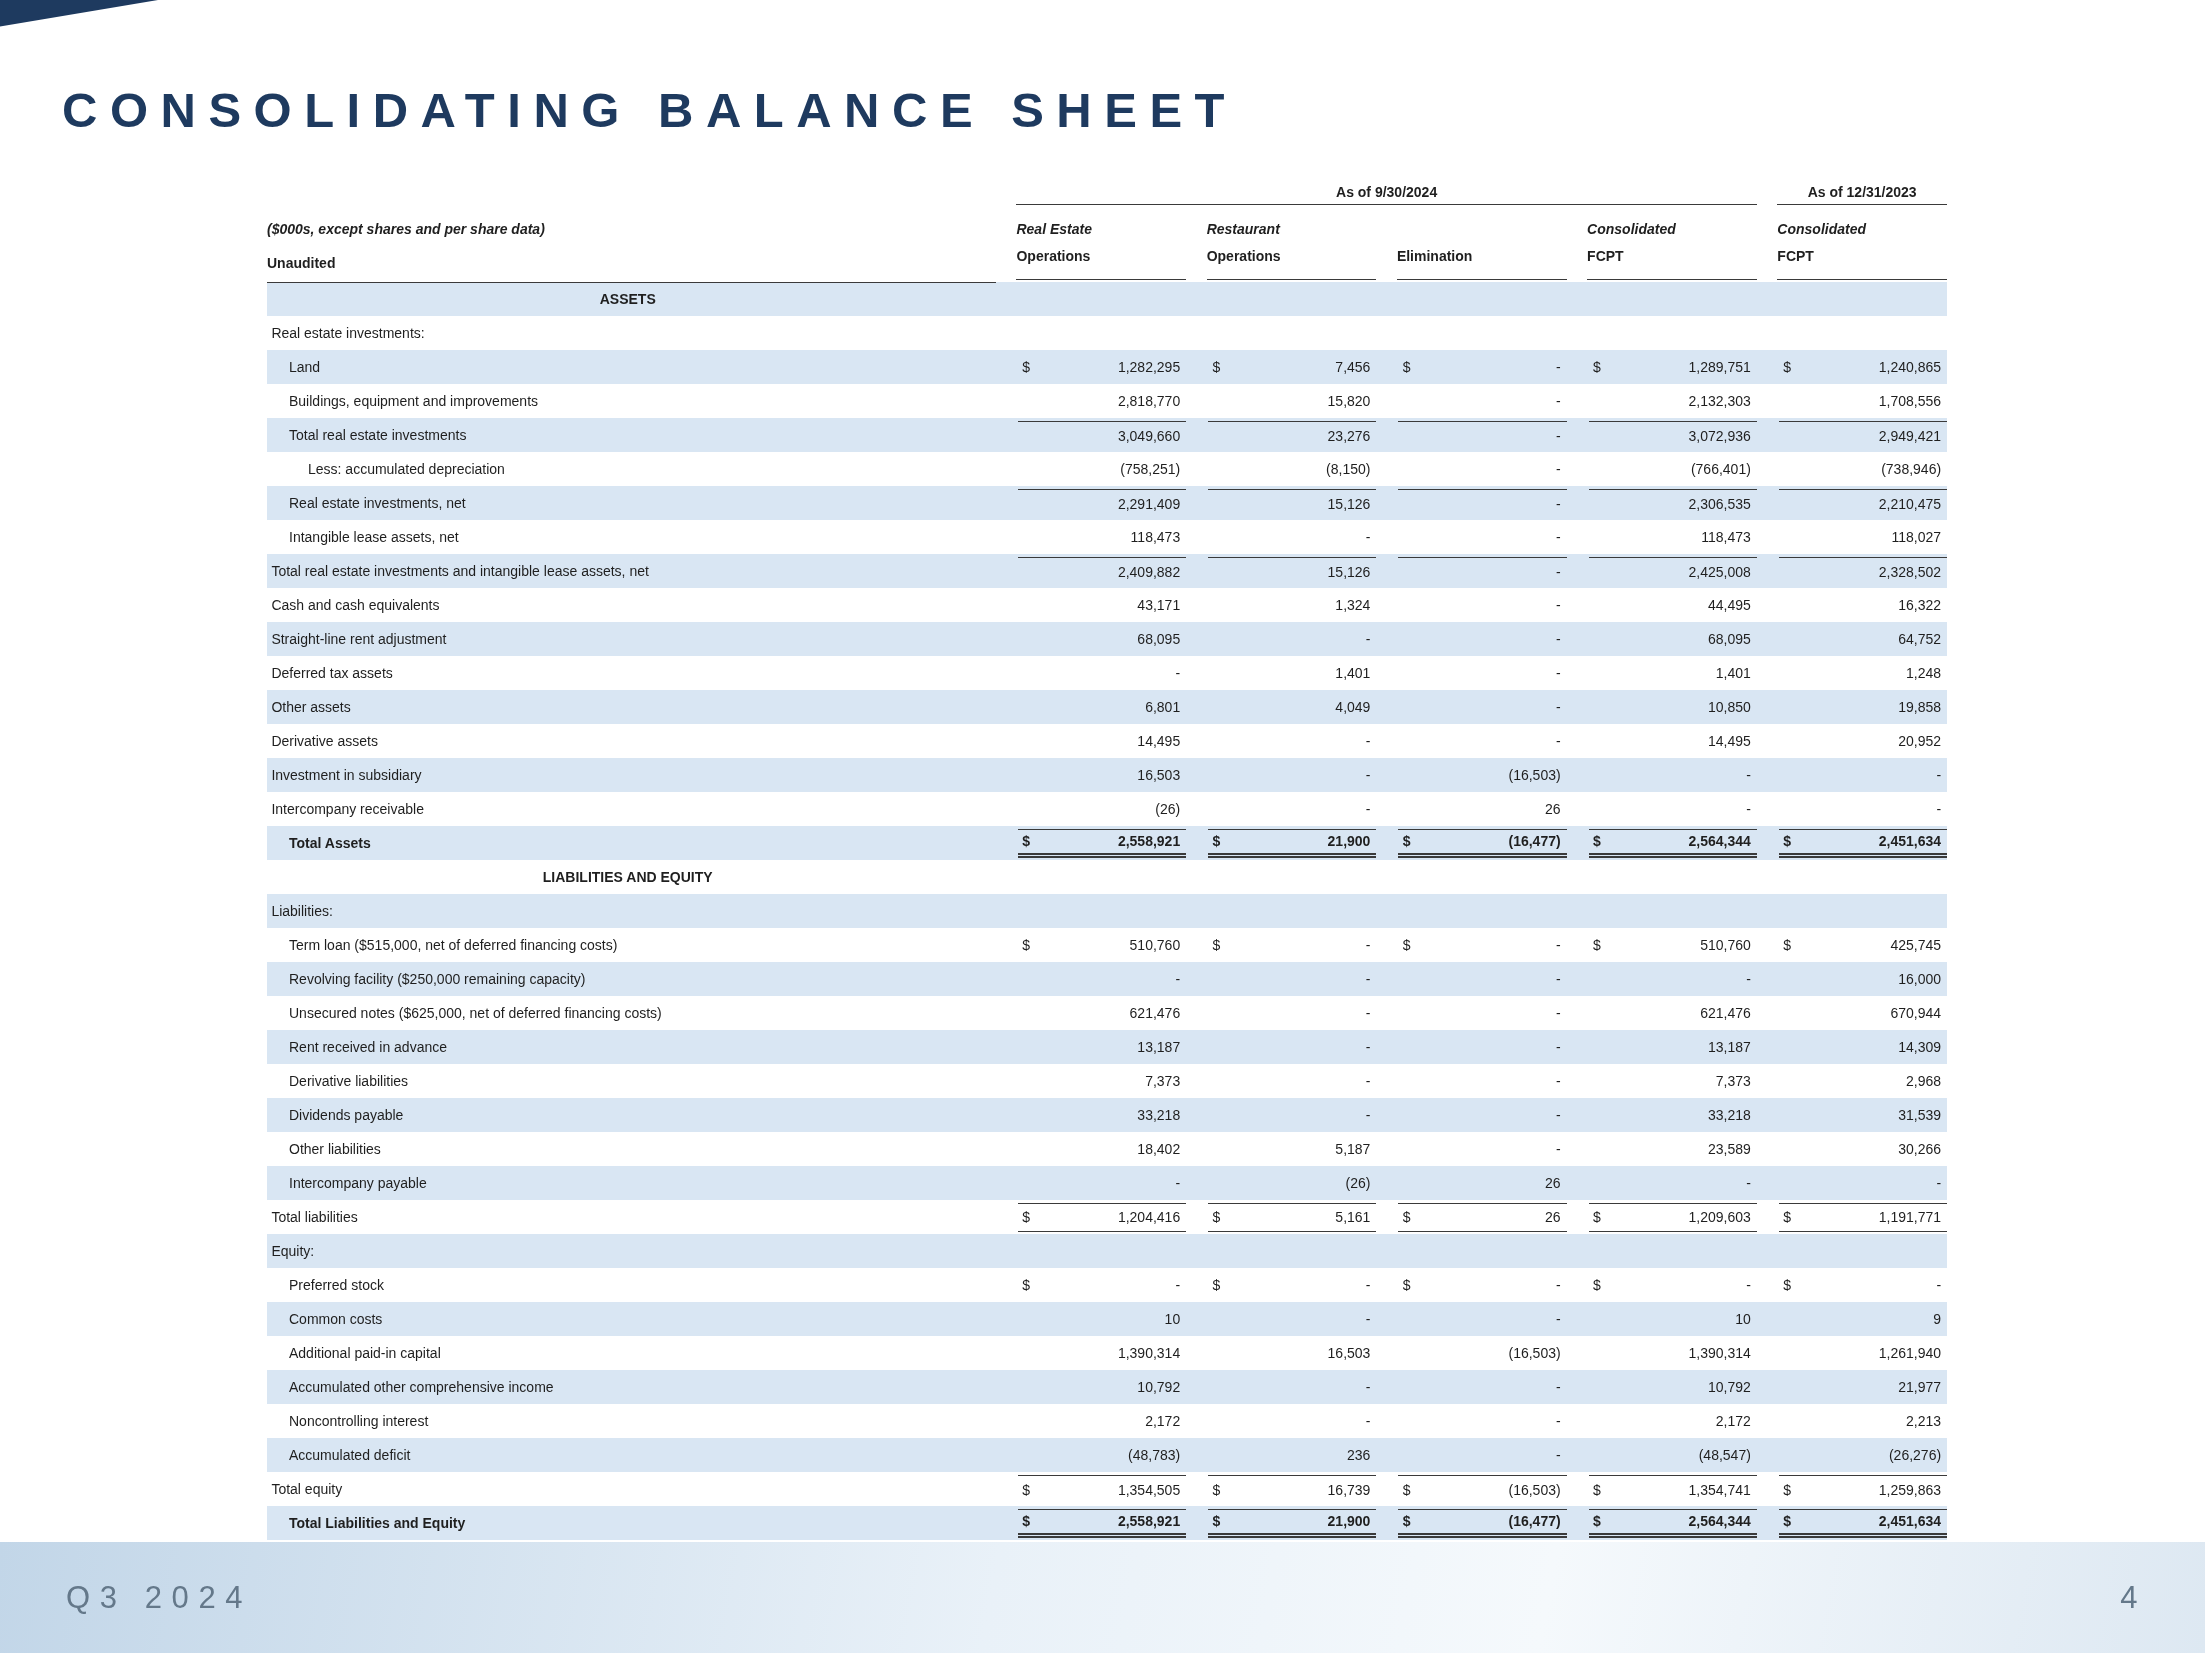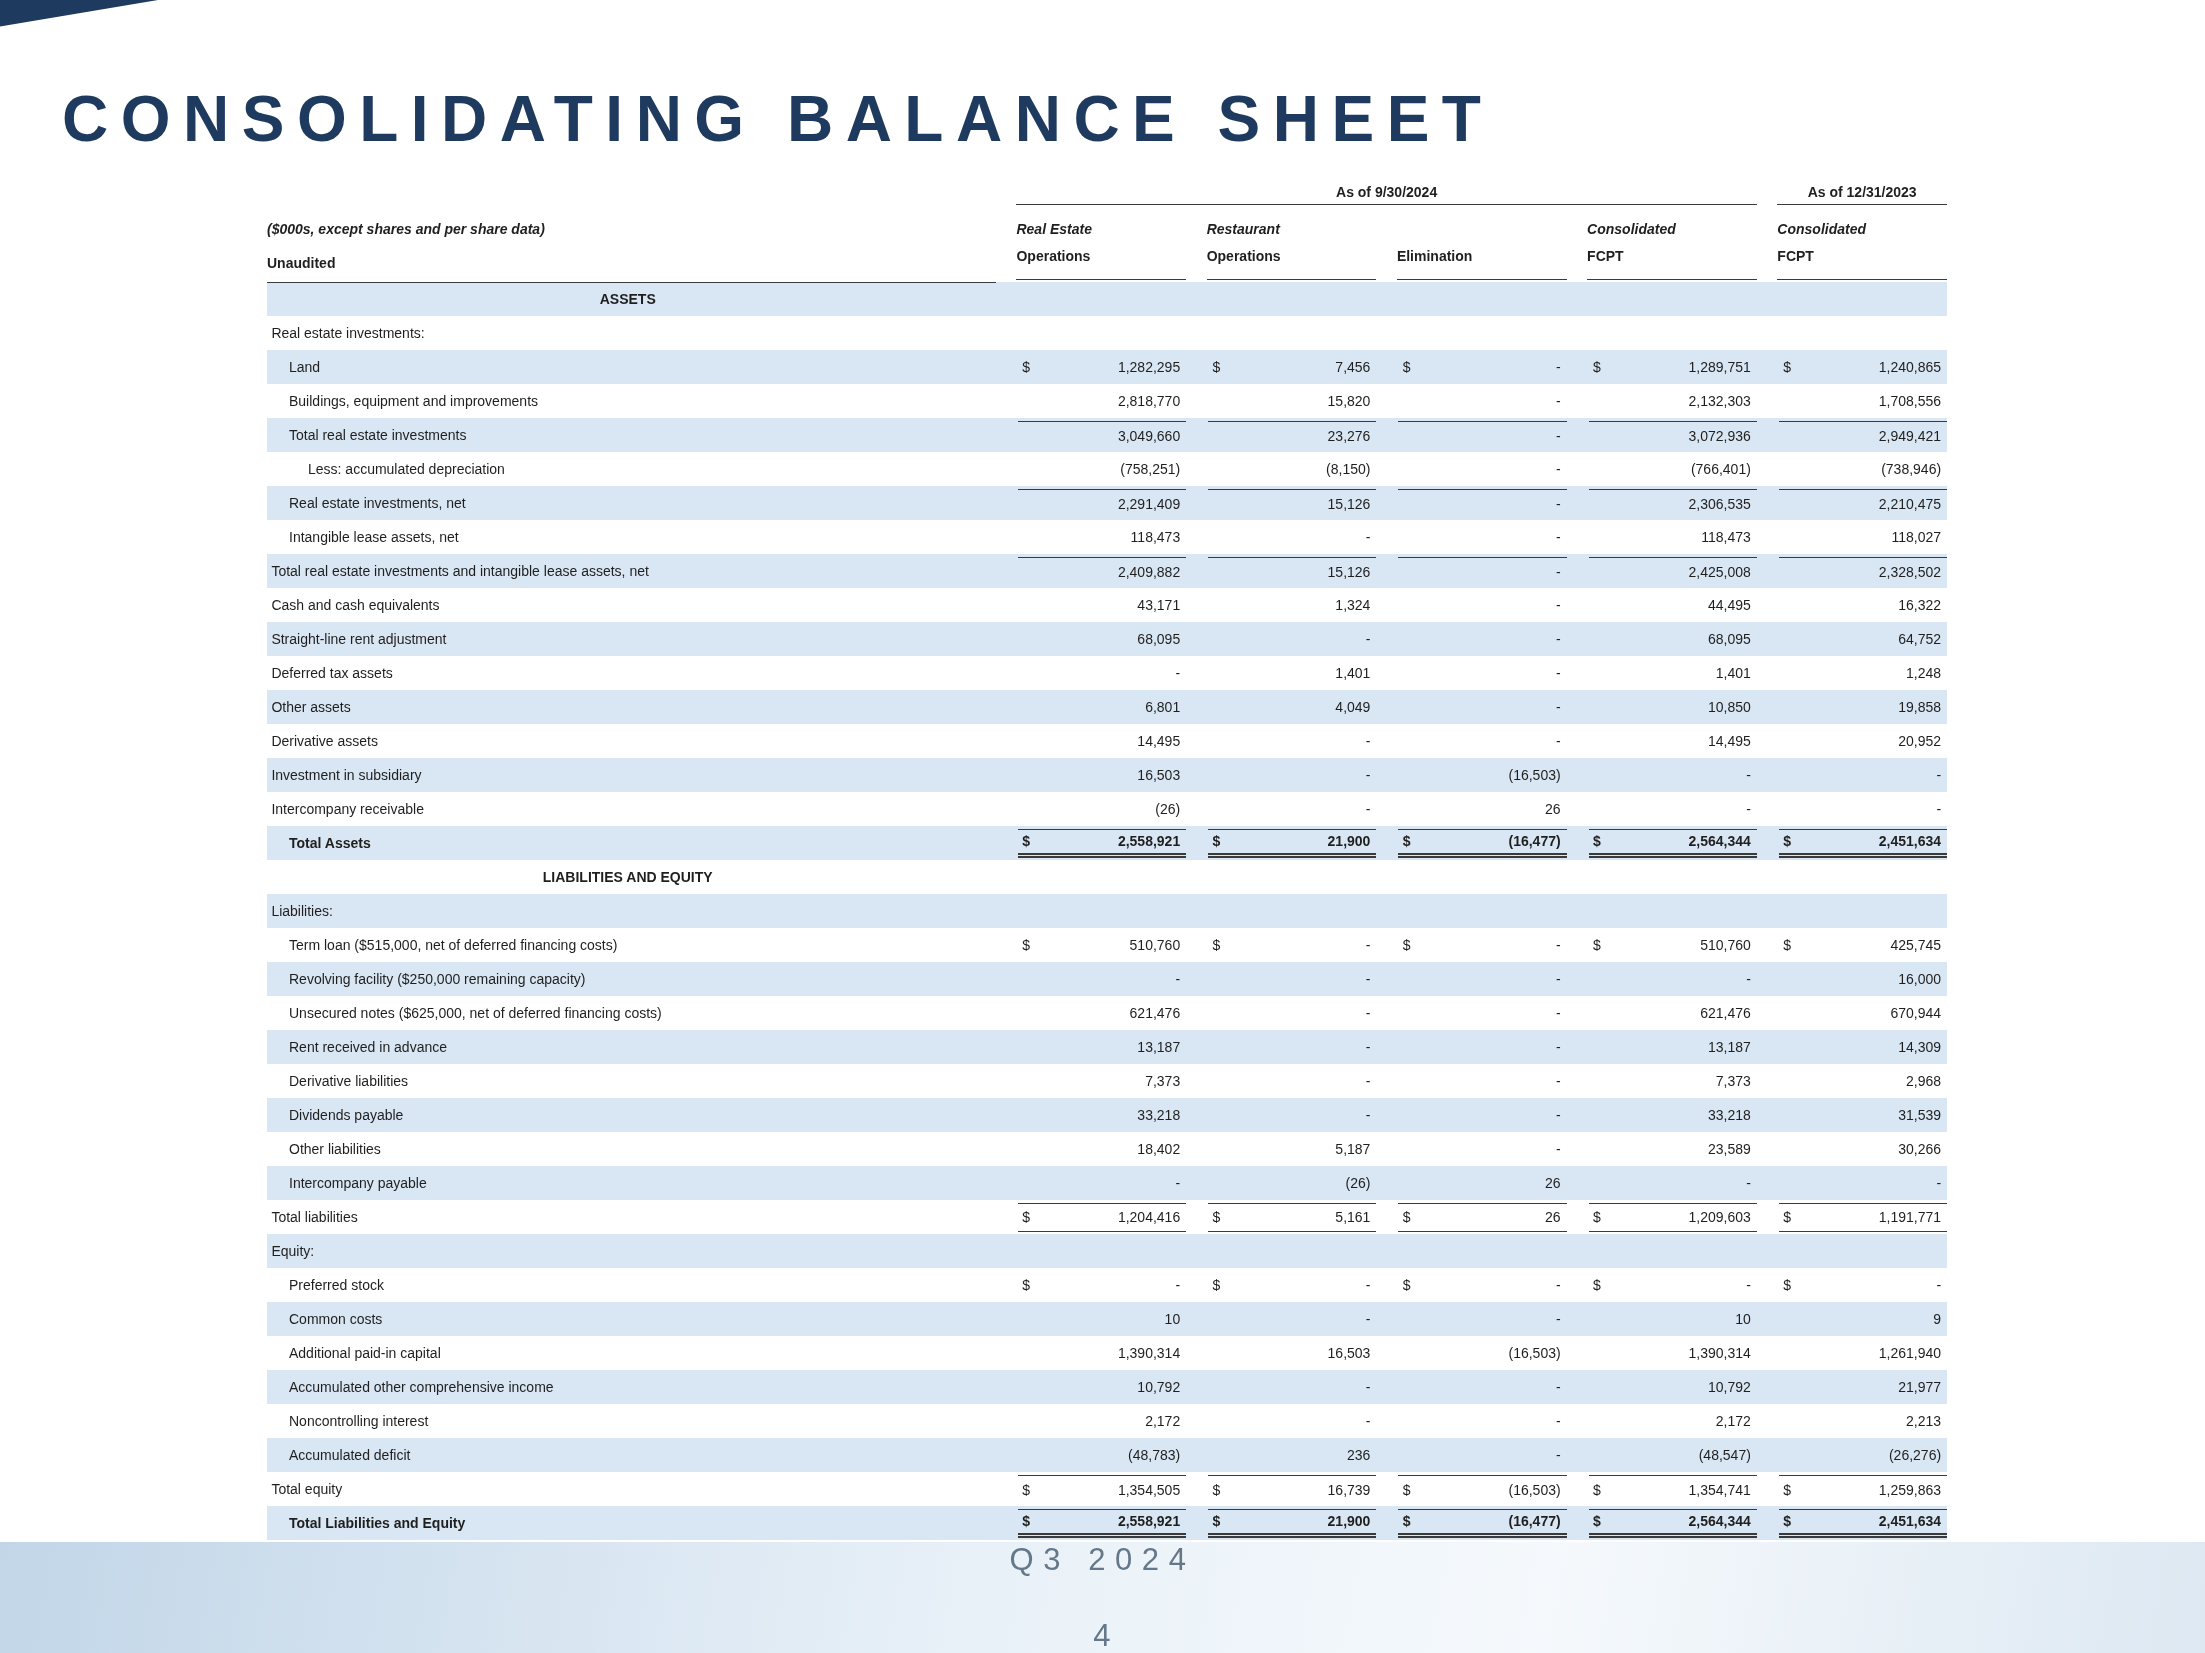--- a/index.html
+++ b/index.html
@@ -11,21 +11,21 @@
   .page { position:absolute; inset:0; }
 
   .corner {
     position:absolute; top:0; left:0; width:158px; height:26.5px;
     background:var(--accent, #1e3a5f);
     clip-path: polygon(0 0, 100% 0, 0 100%);
   }
 
   .title {
     position:absolute; left:62px; top:82px;
-    font-size:64px; font-weight:700; letter-spacing:12.5px;
+    font-size:49px; font-weight:700; letter-spacing:12.5px;
     color:var(--accent, #1e3a5f); white-space:nowrap;
   }
 
   table.sheet {
     position:absolute; left:267px; top:176px; width:1680px;
     border-collapse:collapse; table-layout:fixed; font-size:14px;
   }
   .sheet td { vertical-align:middle; }
 
   
@@ -61,21 +61,21 @@
   .val { flex:1; text-align:right; }
   .bt { border-top:1.5px solid var(--rule, #3a3a3a); }
   .bs { border-bottom:1.5px solid var(--rule, #3a3a3a); }
   .bd { border-bottom:5.9px double var(--rule, #3a3a3a); }
 
   
   .footer {
     position:absolute; left:0; bottom:0; width:2205px; height:112px;
     background:linear-gradient(100deg, #c2d6e8 0%, #e9f1f8 45%, #f5f9fc 70%, #dde8f2 100%);
     display:flex; align-items:center; justify-content:space-between;
-    padding:0 66px; color:var(--footer_text, #64788a); font-size:31px;flex-direction:column;
+    padding:0 66px; color:var(--footer_text, #64788a); font-size:31px;
   }
   .quarter { letter-spacing:9.6px; }
   .pagenum { letter-spacing:1.5px; }
 </style>
 </head>
 <body>
 
 <div class="page">
   <div class="corner"></div>
 

